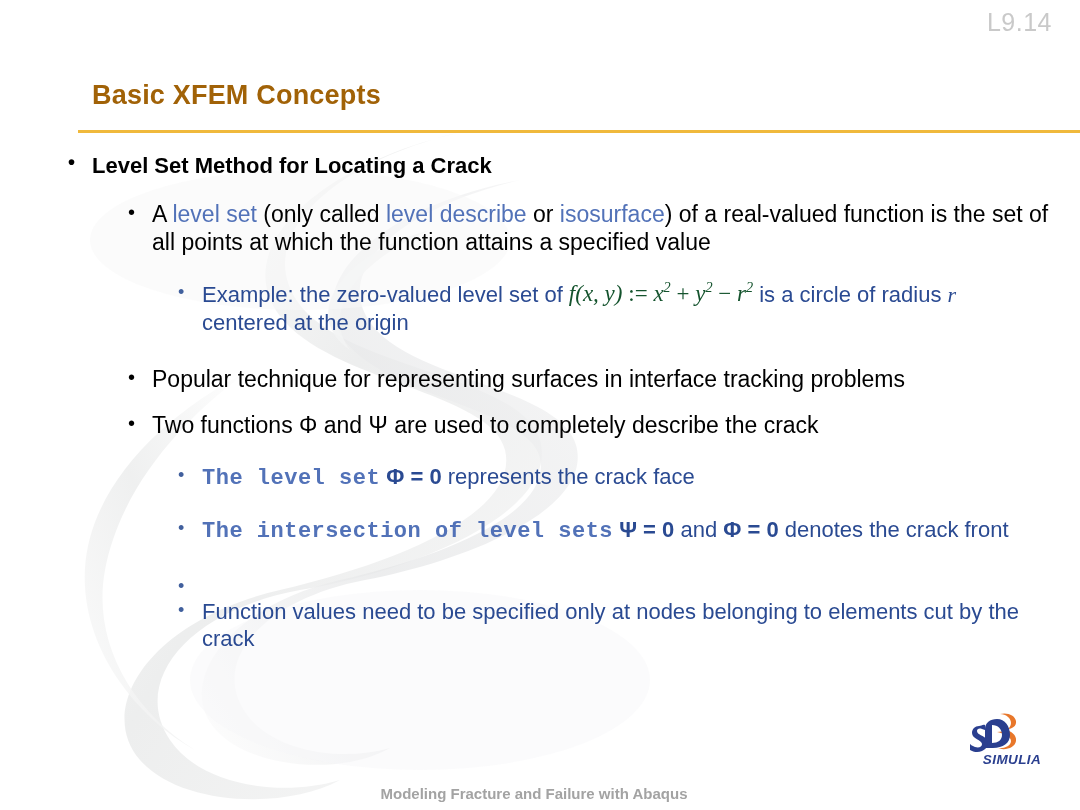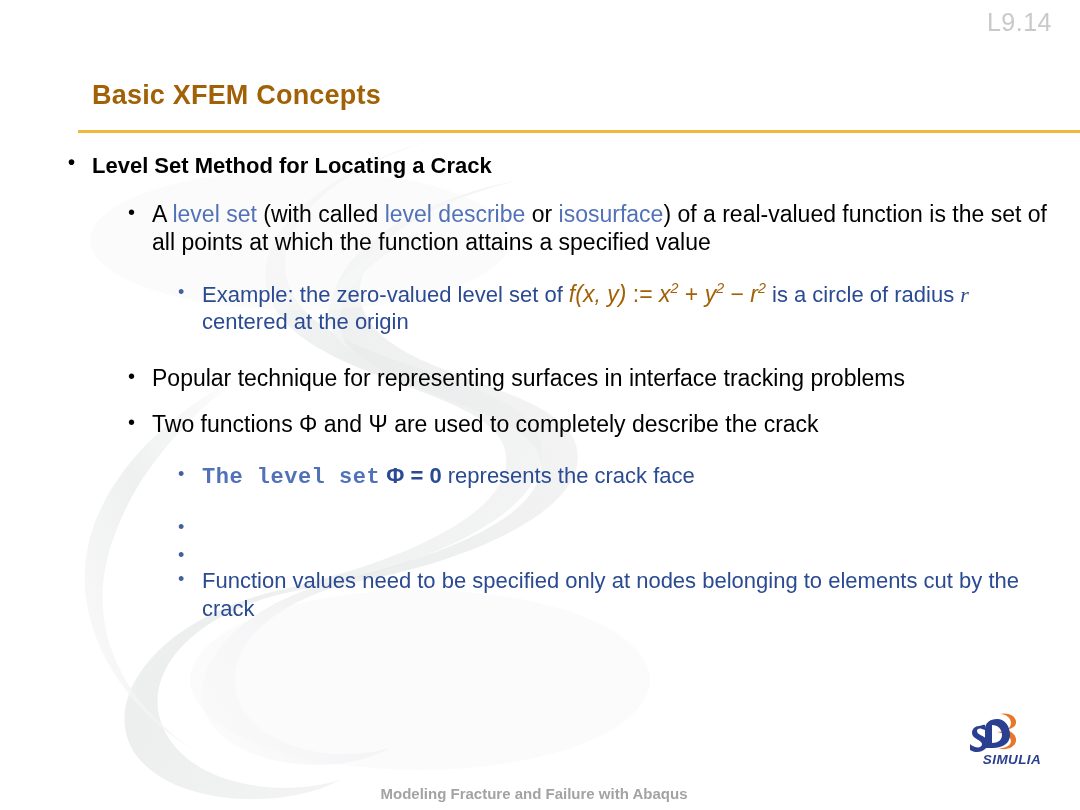--- a/index.html
+++ b/index.html
@@ -127,23 +127,23 @@
     color: #5272b8;
     letter-spacing: 0.5px;
     font-weight: bold;
   }
   .sym {
     font-weight: bold;
     color: #2a4a92;
     margin-top: 14px;
   }
   .formula {
-    font-family: Liberation Sans, sans-serif;
+    font-family: Liberation Serif, serif;
     font-style: italic;
-    color: #a16207;
+    color: #14532d;
     font-size: 23px;
   }
   .formula sup {
     font-size: 0.62em;
     font-style: italic;
     vertical-align: super;
   }
   .formula .op { font-style: normal; }
   .ital { font-family: "Liberation Serif", serif; font-style: italic; }
 
@@ -226,21 +226,21 @@
 
     <div class="bullet lvl1">
       <span class="dot">•</span>
       <span class="txt">Level Set Method for Locating a Crack</span>
     </div>
 
     <div class="sp-sm"></div>
 
     <div class="bullet lvl2">
       <span class="dot">•</span>
-      <span class="txt"><span>A </span><span class="link-term">level set</span><span> (with called </span><span class="link-term">level describe</span><span> or </span><span class="link-term">isosurface</span><span>) of a real-valued function is the set of all points at which the function attains a specified value</span></span>
+      <span class="txt"><span>A </span><span class="link-term">level set</span><span> (only called </span><span class="link-term">level describe</span><span> or </span><span class="link-term">isosurface</span><span>) of a real-valued function is the set of all points at which the function attains a specified value</span></span>
     </div>
 
     <div class="sp-md"></div>
 
     <div class="bullet lvl3">
       <span class="dot">•</span>
       <span class="txt"><span>Example: the zero-valued level set of </span><span class="formula"><span>f</span><span>(x, y)</span> <span class="op">:=</span> <span>x</span><sup>2</sup> <span class="op">+</span> <span>y</span><sup>2</sup> <span class="op">−</span> <span>r</span><sup>2</sup></span><span> is a circle of radius </span><span class="ital">r</span><span> centered at the origin</span></span>
     </div>
 
     <div class="sp-lg"></div>
@@ -261,20 +261,21 @@
 
     <div class="bullet lvl3">
       <span class="dot">•</span>
       <span class="txt"><span class="mono">The level set</span> <span class="sym">Φ = 0</span><span> represents the crack face</span></span>
     </div>
 
     <div class="sp-md"></div>
 
     <div class="bullet lvl3">
       <span class="dot">•</span>
+      <span class="txt"><span class="mono">The intersection of level sets</span> <span class="sym">Ψ = 0</span><span> and </span><span class="sym">Φ = 0</span><span> denotes the crack front</span></span>
     </div>
 
     <div class="sp-lg"></div>
 
     <div class="bullet lvl3">
       <span class="dot">•</span>
     </div>
 
     <div class="sp-md"></div>
 

